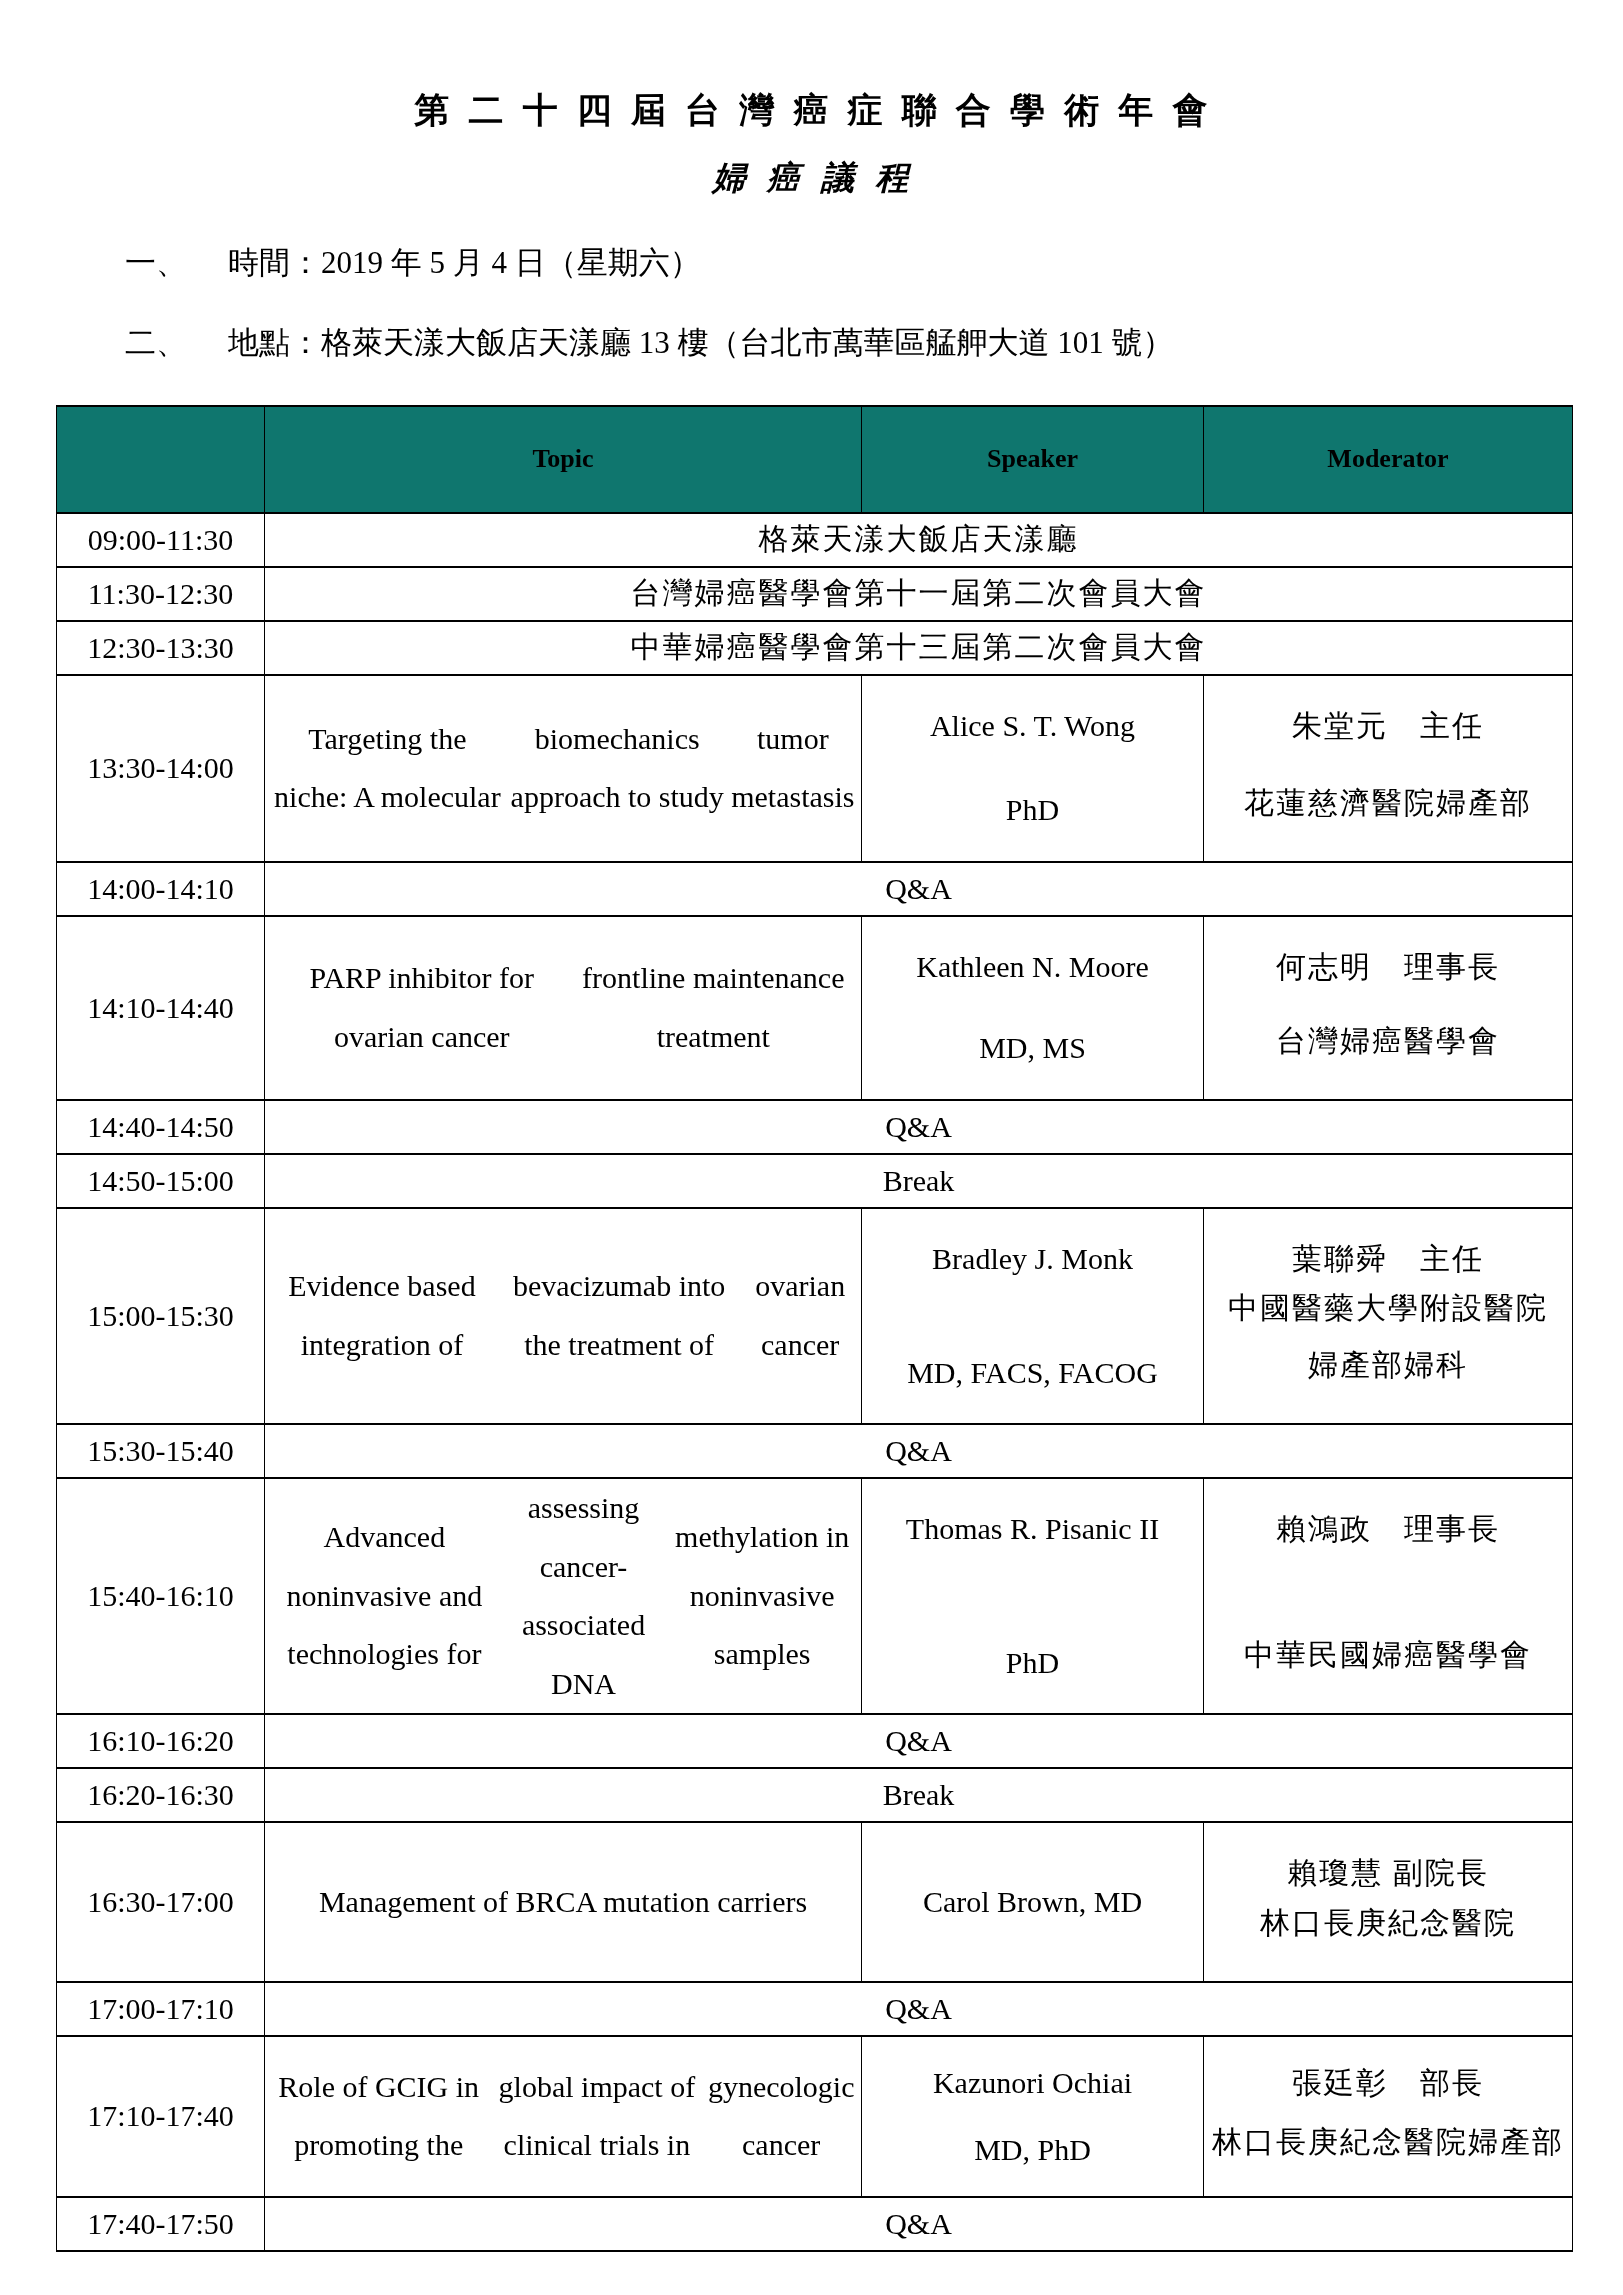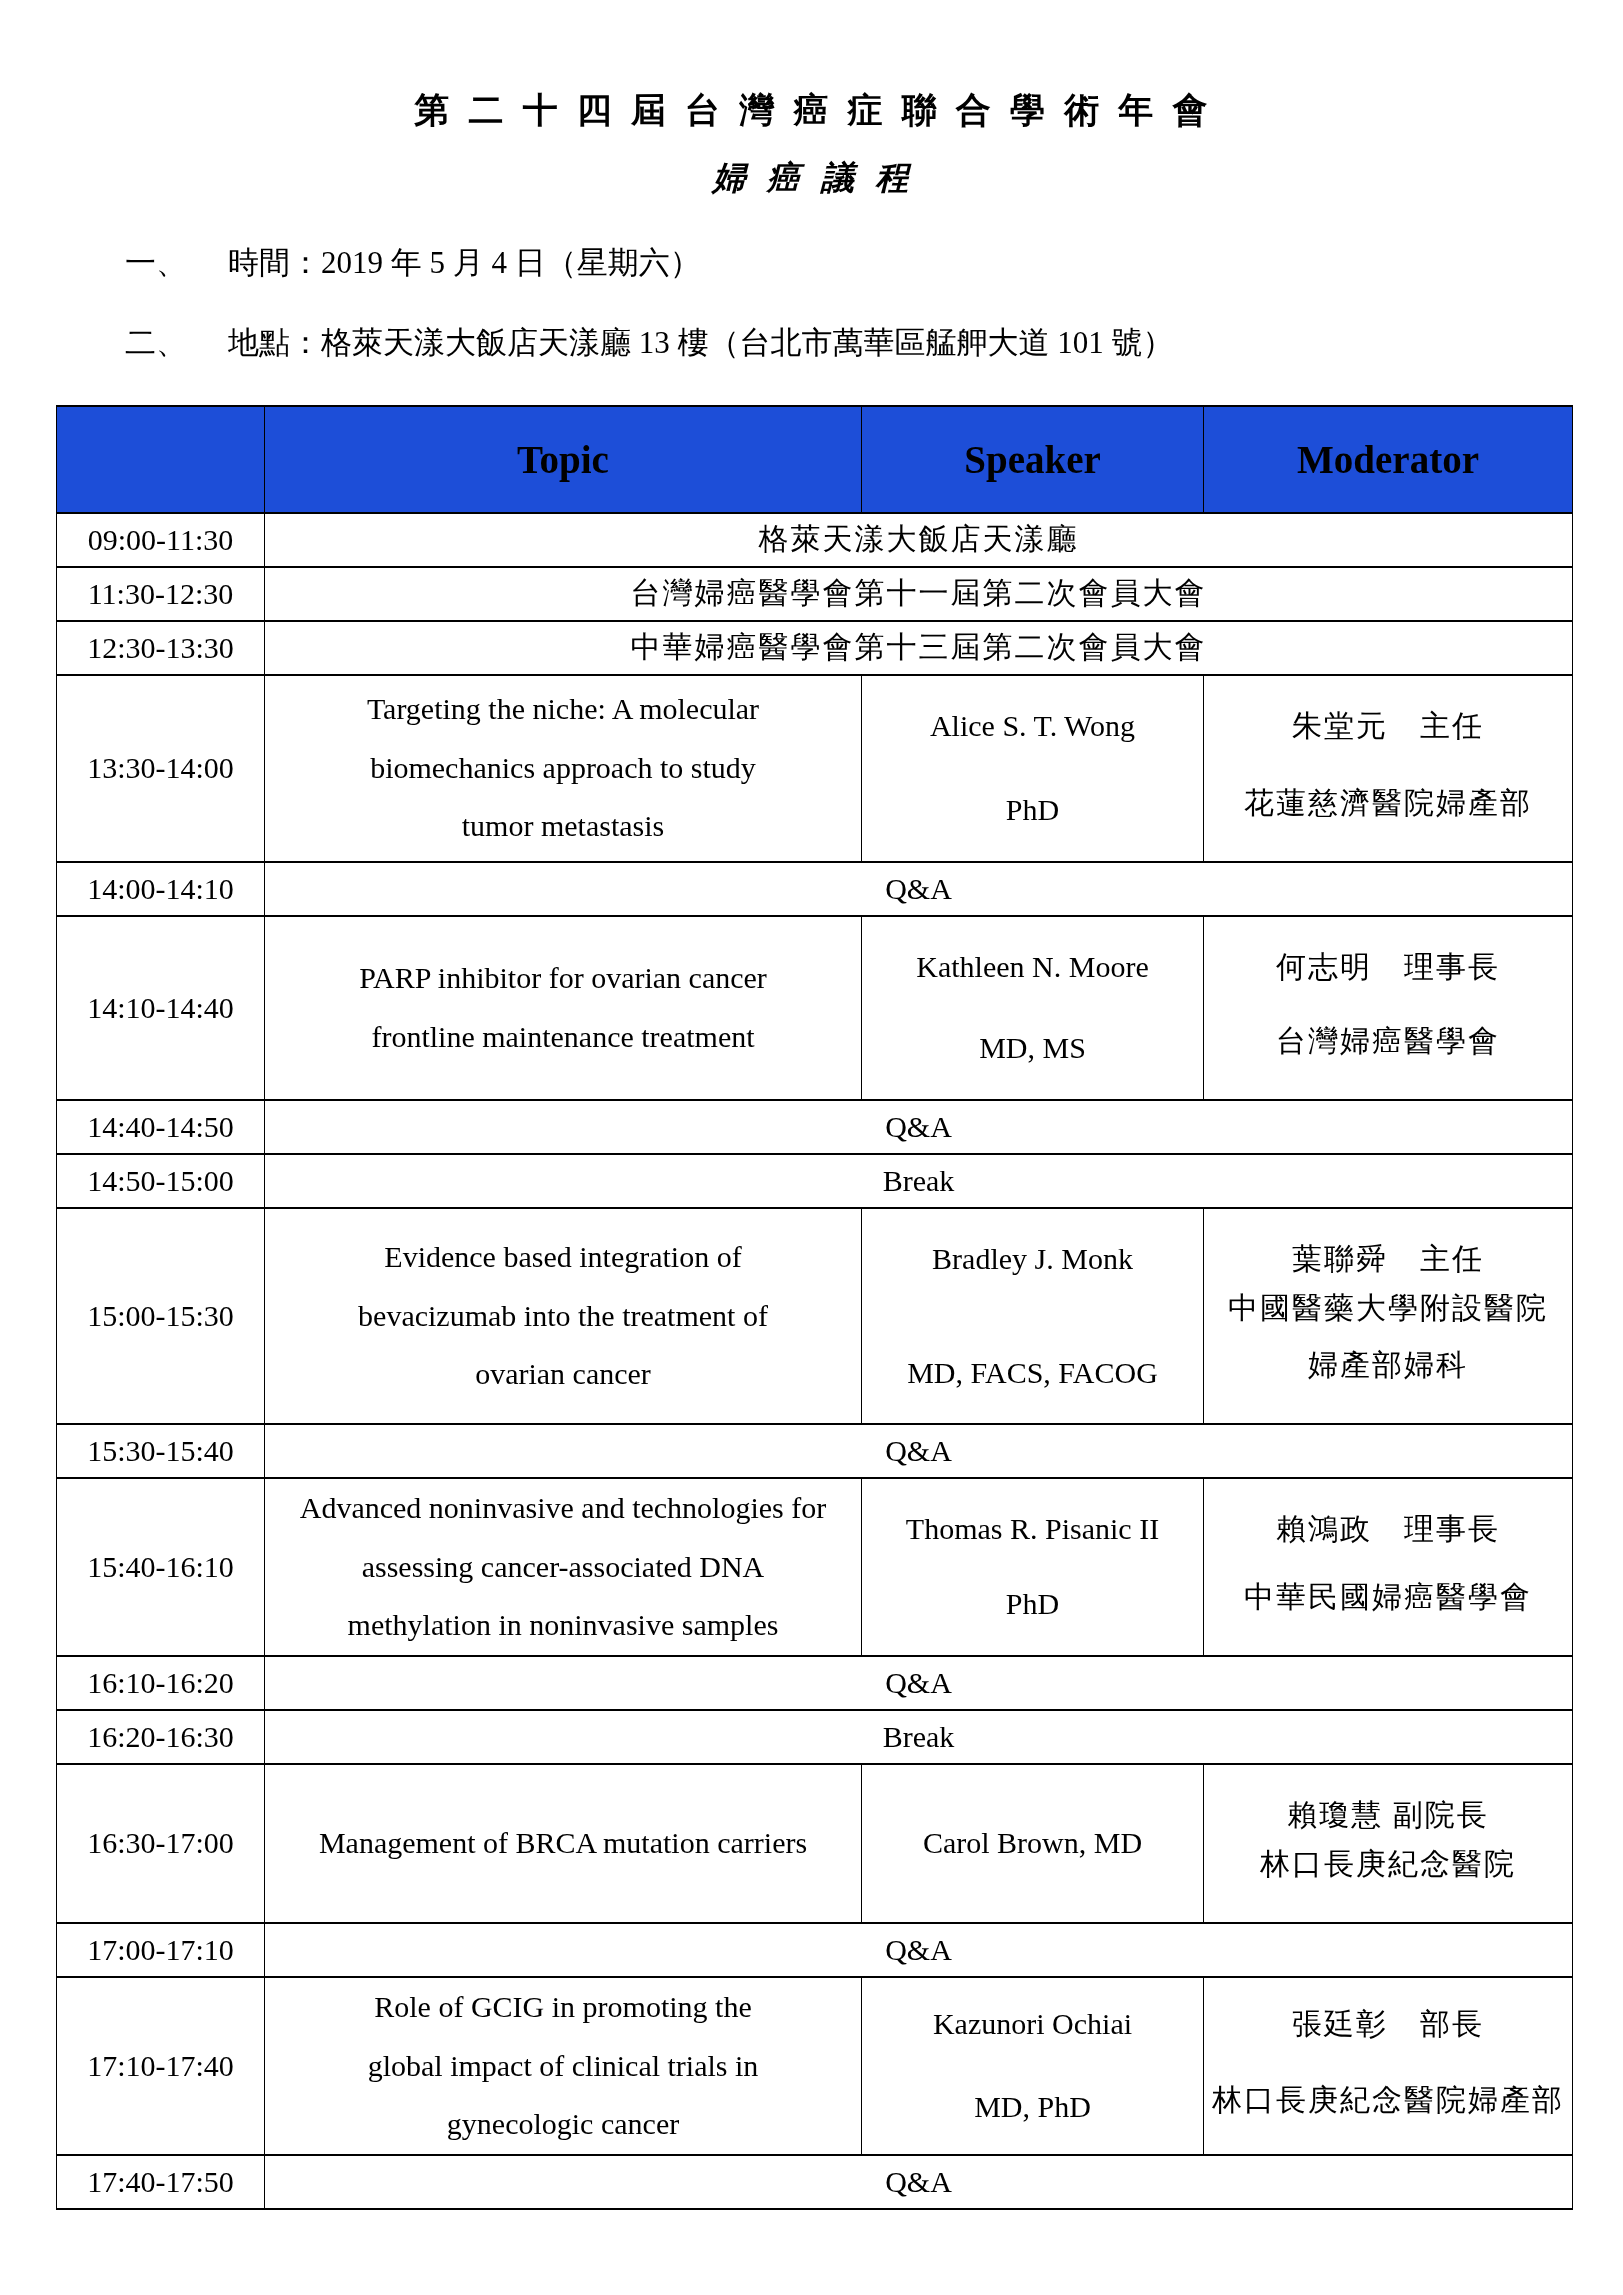--- a/index.html
+++ b/index.html
@@ -66,38 +66,38 @@
     border-right: 1.3px solid #000;
     border-top: 2.6px solid #000;
     border-bottom: 2.6px solid #000;
     padding: 0;
     text-align: center;
     vertical-align: middle;
     font-size: 30px;
     overflow: hidden;
   }
   table.agenda th {
-    background: #1d4ed8;
-    font-size: 39px;
+    background: #0f766e;
+    font-size: 26px;
     font-weight: bold;
     margin-top: 7px;
   }
   tr.rh-header > th { height: 105px; }
   tr.rh-s  > td { height: 52px; }
   tr.rh-b1 > td { height: 185px; }
   tr.rh-b2 > td { height: 182px; }
   tr.rh-b3 > td { height: 202px; }
   tr.rh-b4 > td { height: 175px; }
   tr.rh-b5 > td { height: 143px; }
   tr.rh-b6 > td { height: 152px; }
 
   .topic-lines {
     height: 100%;
     display: flex;
-    flex-direction: column;
+    flex-direction: row;
     justify-content: center;
     align-items: center;
     line-height: 1.95;
     padding: 0 6.5px;
     box-sizing: border-box;
   }
   .v-spread {
     height: 100%;
     display: flex;
     flex-direction: column;

